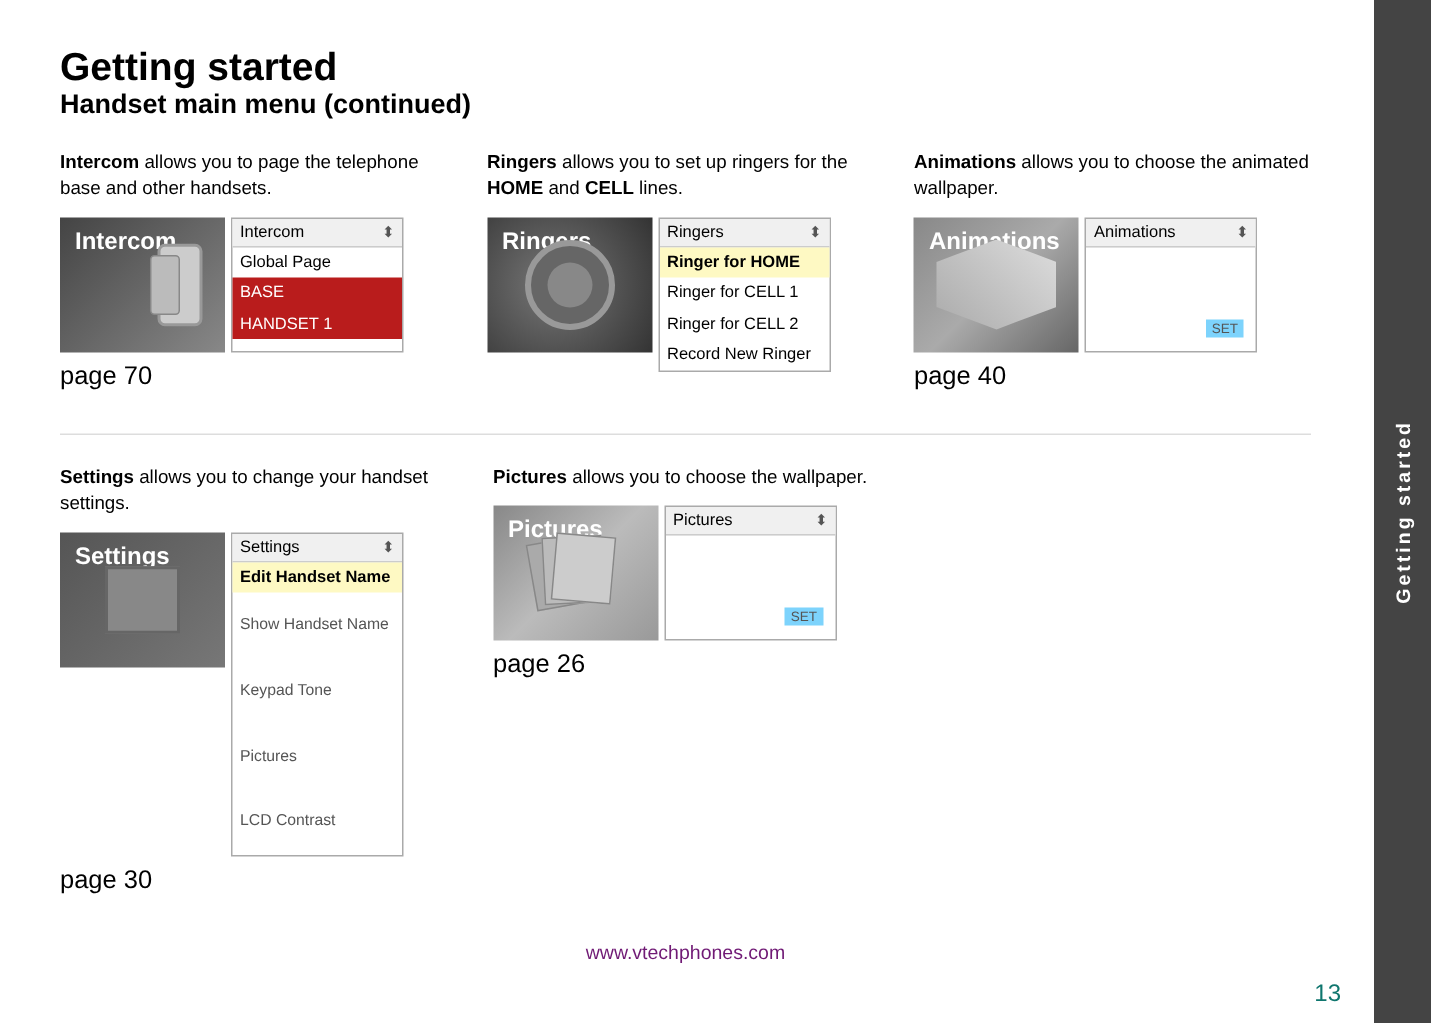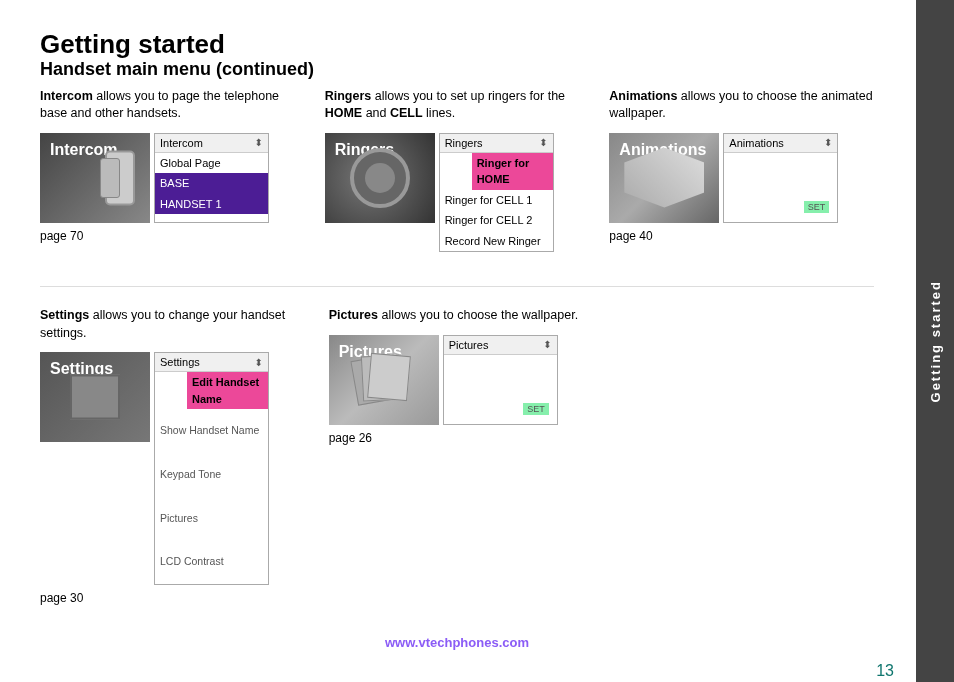--- a/index.html
+++ b/index.html
@@ -21,21 +21,21 @@
       font-size: 26px;
       font-weight: bold;
       color: #000;
       line-height: 1.1;
     }
 
     .page-subtitle {
       font-size: 18px;
       font-weight: bold;
       color: #000;
-      margin-bottom: 8px;
+      margin-bottom: 20px;
     }
 
     .sections-grid {
       display: grid;
       grid-template-columns: 1fr 1fr 1fr;
       gap: 0 20px;
     }
 
     .sections-grid-bottom {
       display: grid;
@@ -135,33 +135,32 @@
 
     .menu-item {
       padding: 2px 5px;
       font-size: 11px;
       color: #000;
       cursor: pointer;
       line-height: 1.5;
     }
 
     .menu-item.selected {
-      background: #4c1d95;
+      background: #b91c1c;
       color: #fff;
     }
 
     .menu-item.highlighted {
-      background: #ec4899;
-      color: #000;
-      font-weight: bold;
-      margin-left: 32px;
+      background: #fef9c3;
+      color: #000;
+      font-weight: bold;
     }
 
     .page-ref {
-      font-size: 12px;
+      font-size: 17px;
       color: #000;
       margin-top: 4px;
     }
 
     .sidebar-tab {
       position: absolute;
       right: 0;
       top: 0;
       width: 38px;
       height: 682px;
@@ -177,42 +176,42 @@
       font-weight: bold;
       writing-mode: vertical-rl;
       transform: rotate(180deg);
       letter-spacing: 2px;
       white-space: nowrap;
     }
 
     .footer {
       text-align: center;
       font-size: 13px;
-      font-weight: bold;
-      color: #8b5cf6;
+      font-weight: normal;
+      color: #701a75;
       margin-top: 20px;
       padding-bottom: 20px;
     }
 
     .page-number {
       position: absolute;
       right: 60px;
       bottom: 20px;
       font-size: 16px;
       font-weight: normal;
       color: #0f766e;
     }
 
     .set-label {
       position: absolute;
       bottom: 5px;
       right: 8px;
       font-size: 9px;
       color: #555;
-      background: #86efac;
+      background: #7dd3fc;
       padding: 1px 4px;
     }
 
     
     .phone-icon {
       width: 30px;
       height: 55px;
       background: #ccc;
       border-radius: 5px;
       border: 2px solid #999;

